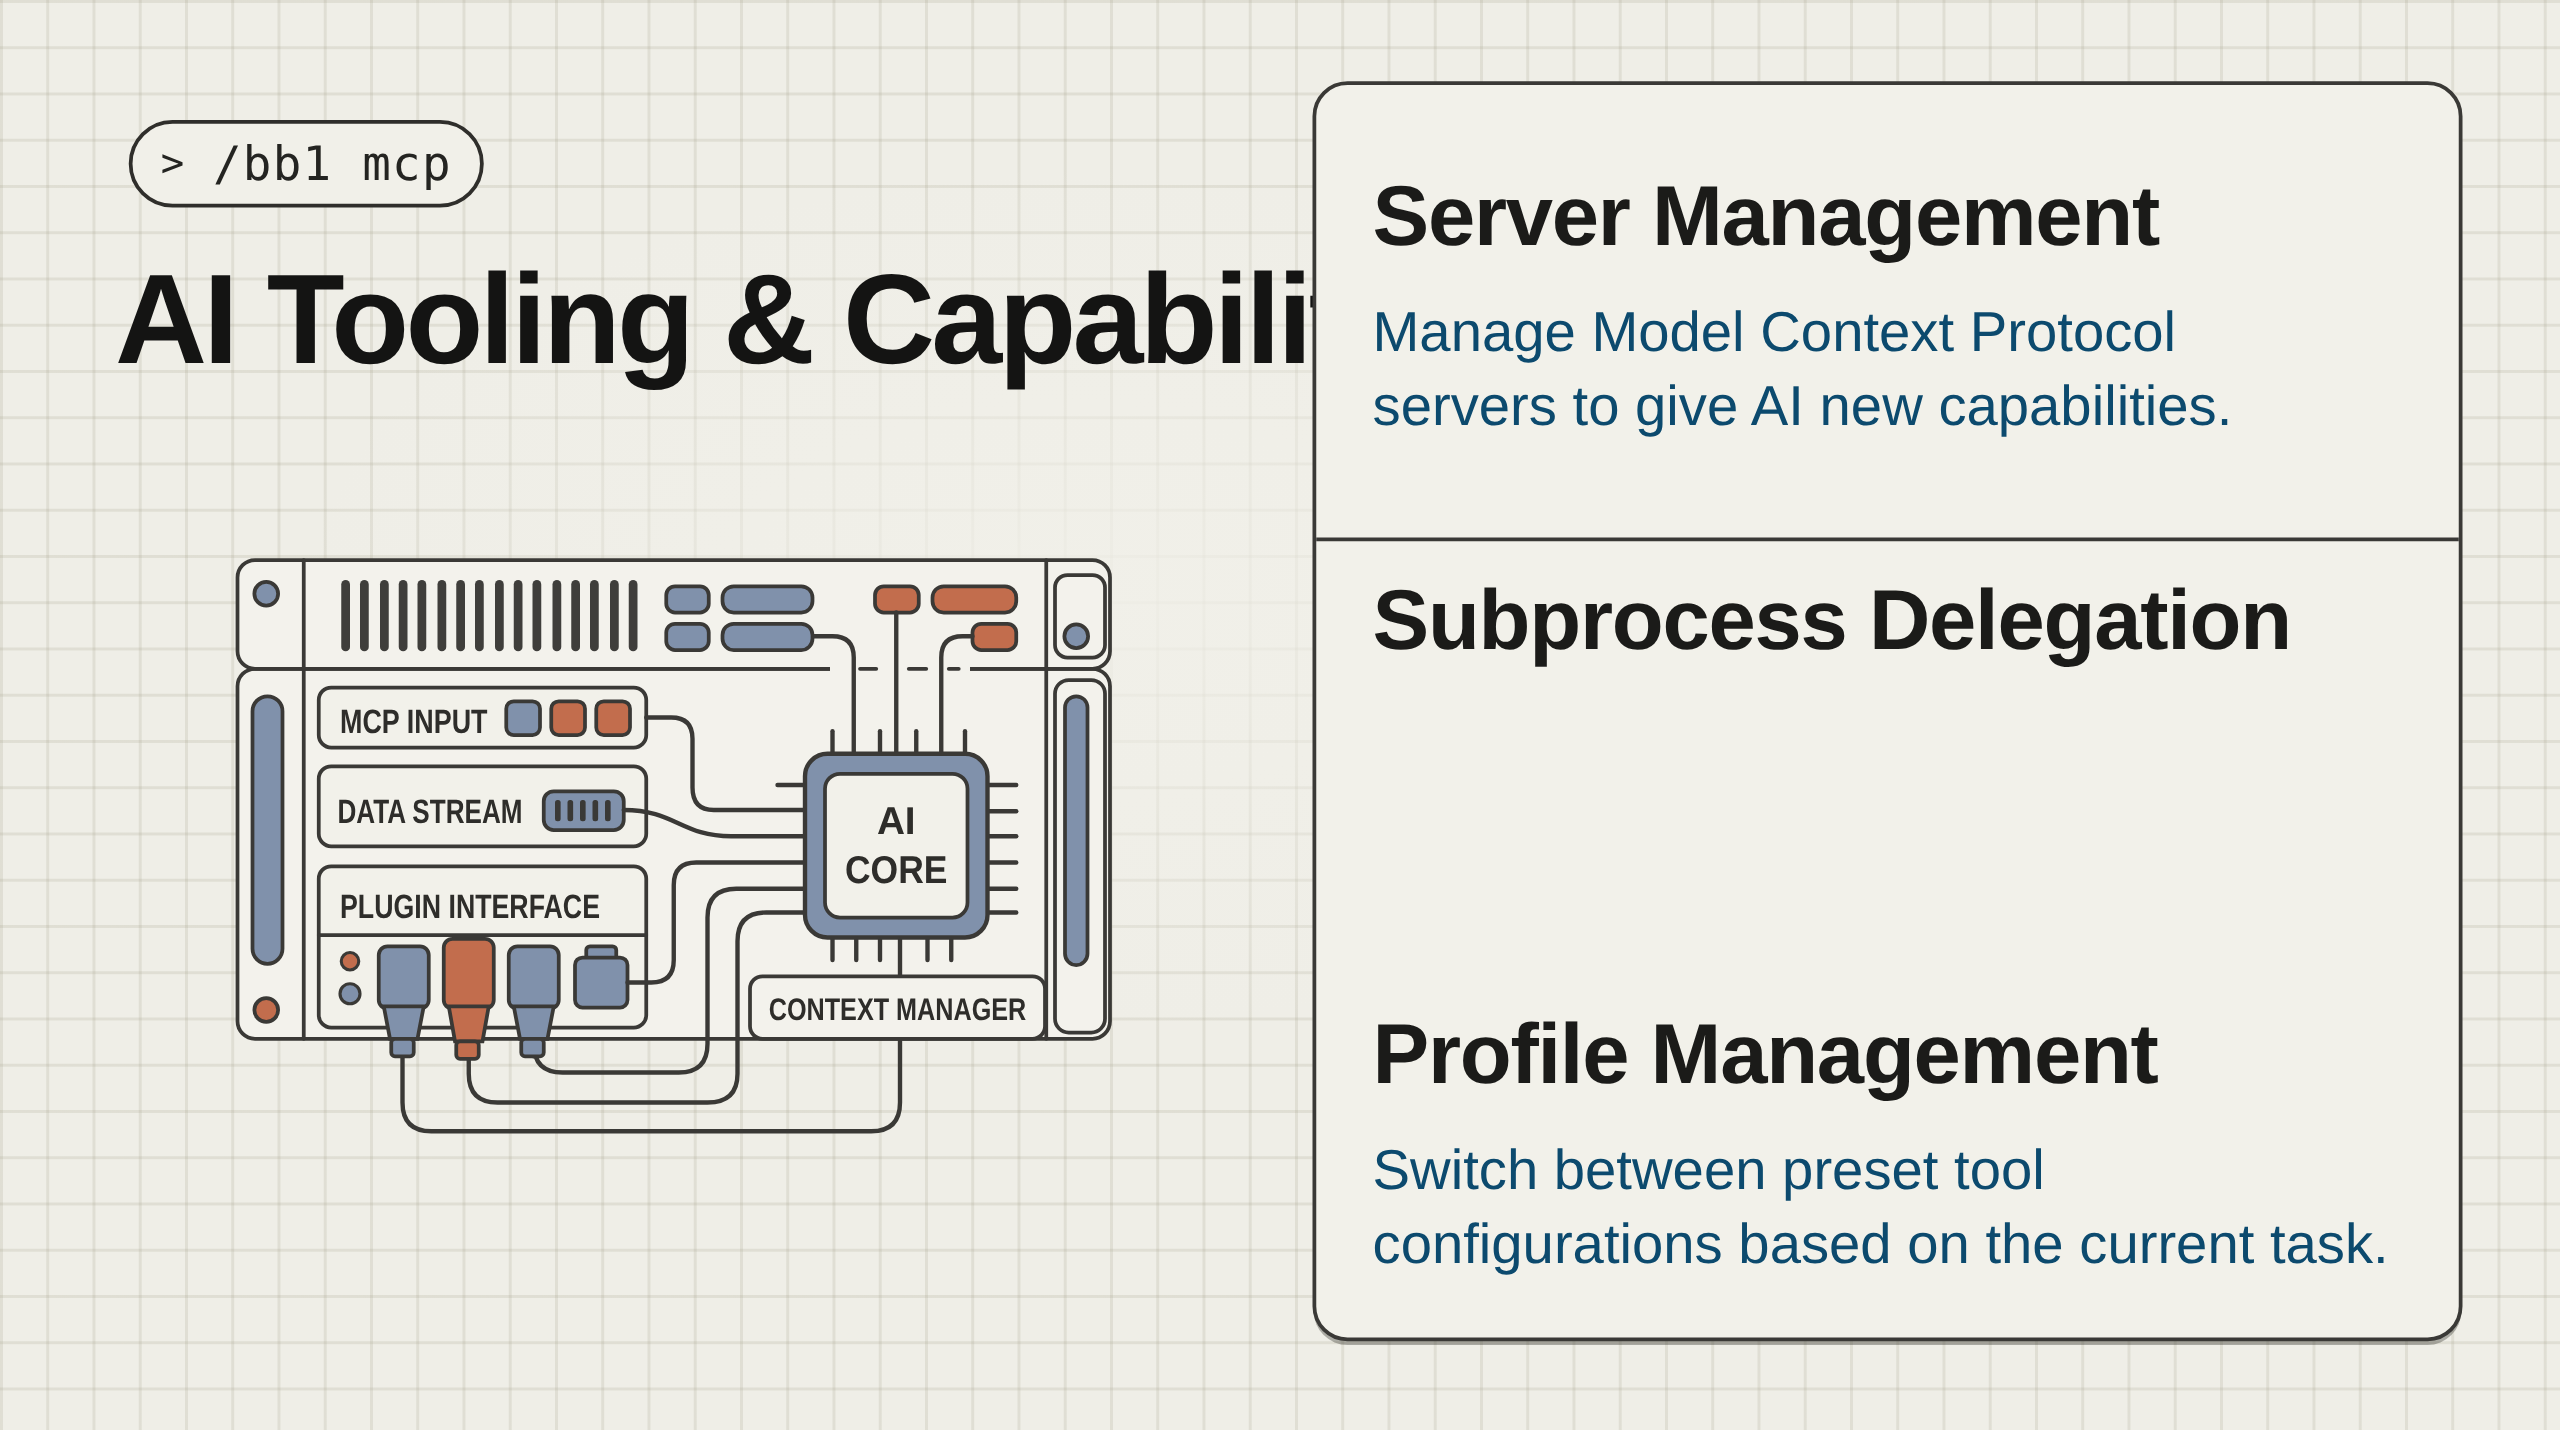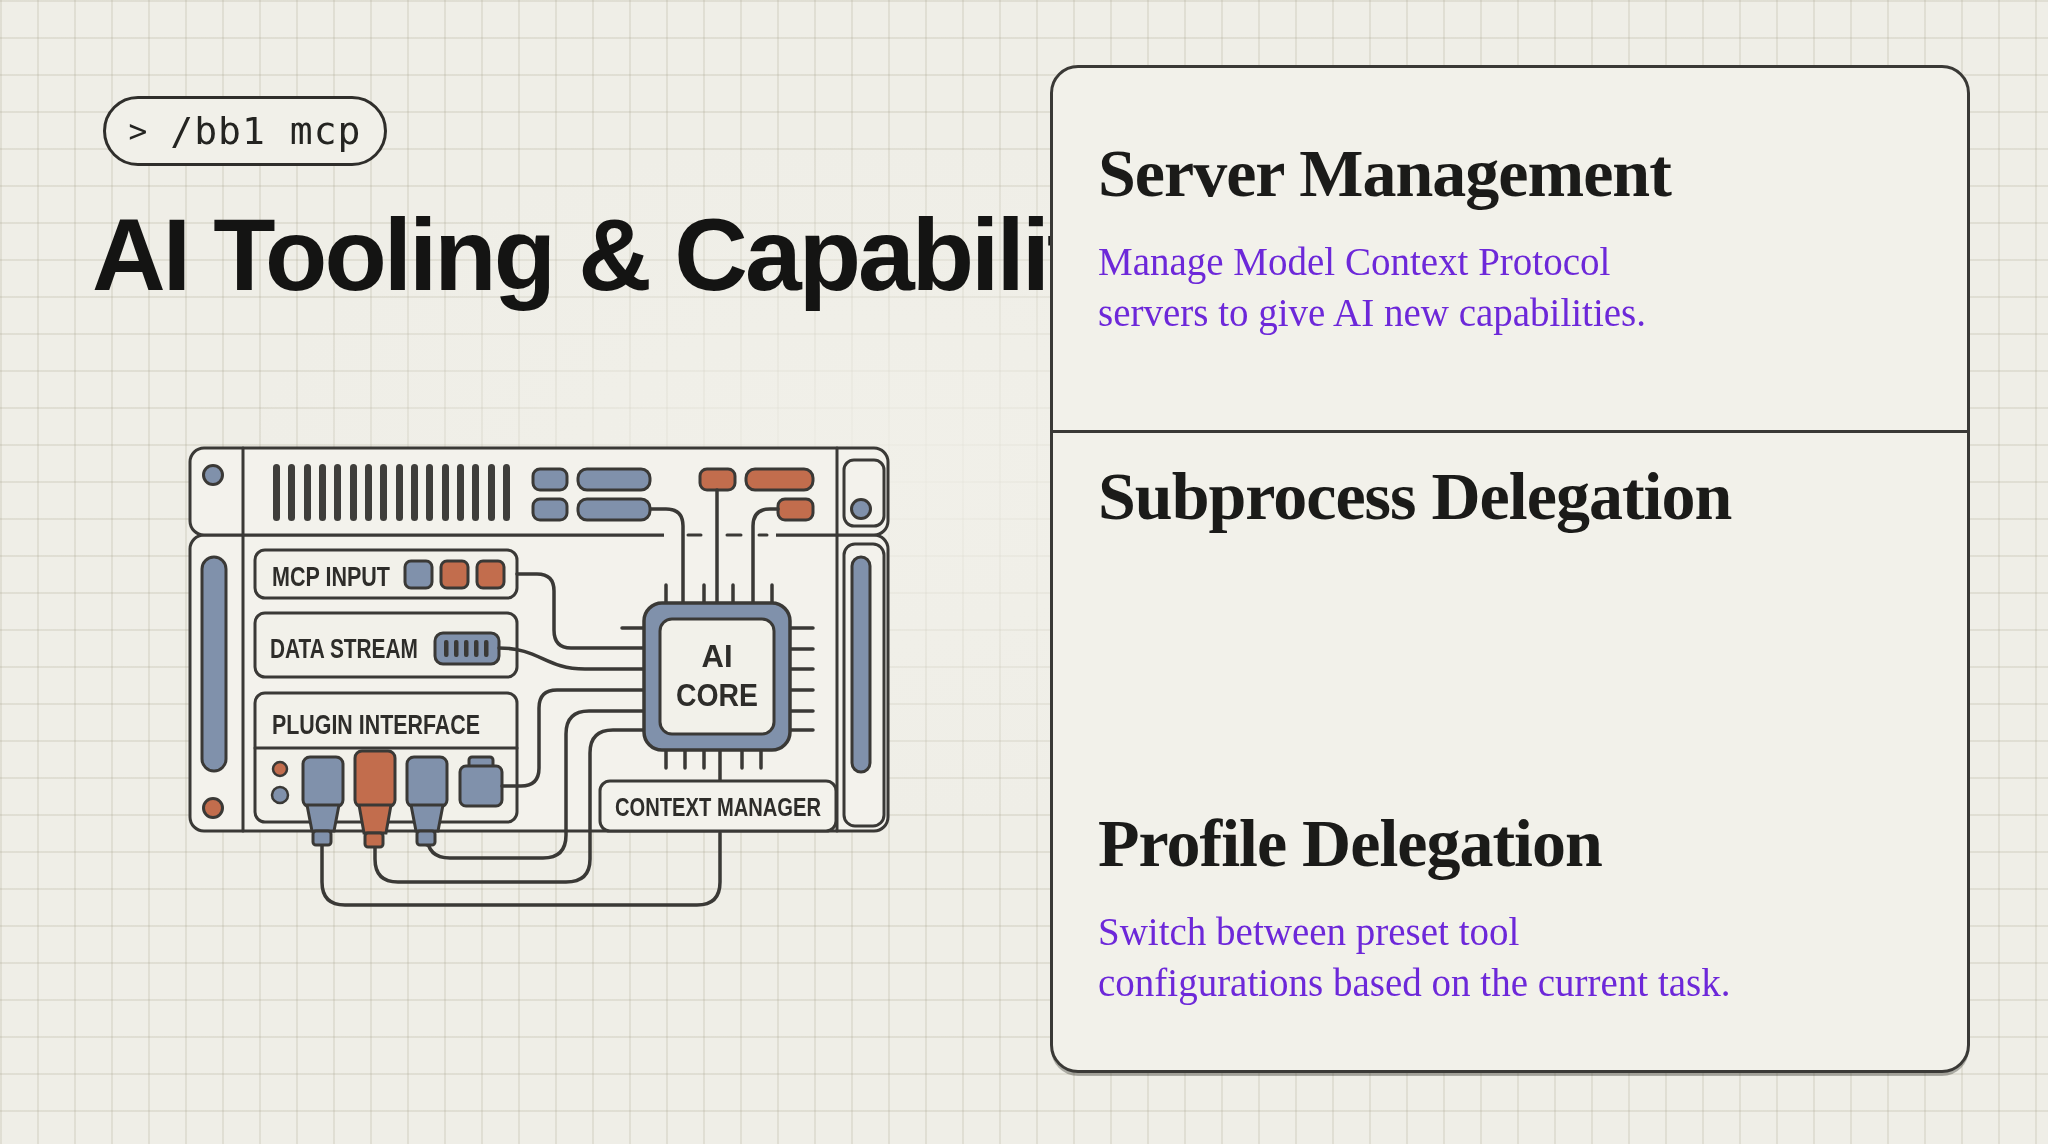--- a/index.html
+++ b/index.html
@@ -41,32 +41,32 @@
     width:920px;height:1008px;
     background:#f2f1ea;
     border:3px solid #3a3936;border-radius:28px;
     box-sizing:border-box;
     box-shadow:0 4px 0 -1px rgba(46,45,40,0.35);
   }
   .card-divider{
     position:absolute;left:0;top:362px;width:100%;height:0;
     border-top:3px solid #3a3936;
   }
-  .section{position:absolute;left:45px;width:835px;font-family:Liberation Serif, serif;}
+  .section{position:absolute;left:45px;width:835px;}
   .section.s1{top:67px;}
   .section.s2{top:390px;}
   .section.s3{top:737px;}
   .section h2{
     margin:0 0 26px 0;
     font-size:68px;font-weight:700;letter-spacing:-1px;
     color:#1b1b19;line-height:1.12;
   }
   .section p{
     margin:0;
-    font-size:39px;font-weight:400;color:#6d28d9;
+    font-size:45px;font-weight:400;color:#0c4a6e;
     line-height:1.3;white-space:pre-line;letter-spacing:0;
   }
   
   .device{position:absolute;left:150px;top:430px;width:770px;height:570px;}
   .device text{
     font-family:"Liberation Sans", sans-serif;
     font-weight:700;fill:#2e2d2a;
   }
 </style>
 </head>
@@ -245,19 +245,19 @@
     <div class="section s1">
       <h2>Server Management</h2>
       <p>Manage Model Context Protocol
 servers to give AI new capabilities.</p>
     </div>
     <div class="card-divider"></div>
     <div class="section s2">
       <h2>Subprocess Delegation</h2>
     </div>
     <div class="section s3">
-      <h2>Profile Delegation</h2>
+      <h2>Profile Management</h2>
       <p>Switch between preset tool
 configurations based on the current task.</p>
     </div>
   </div>
 
 </div>
 
 </body></html>

